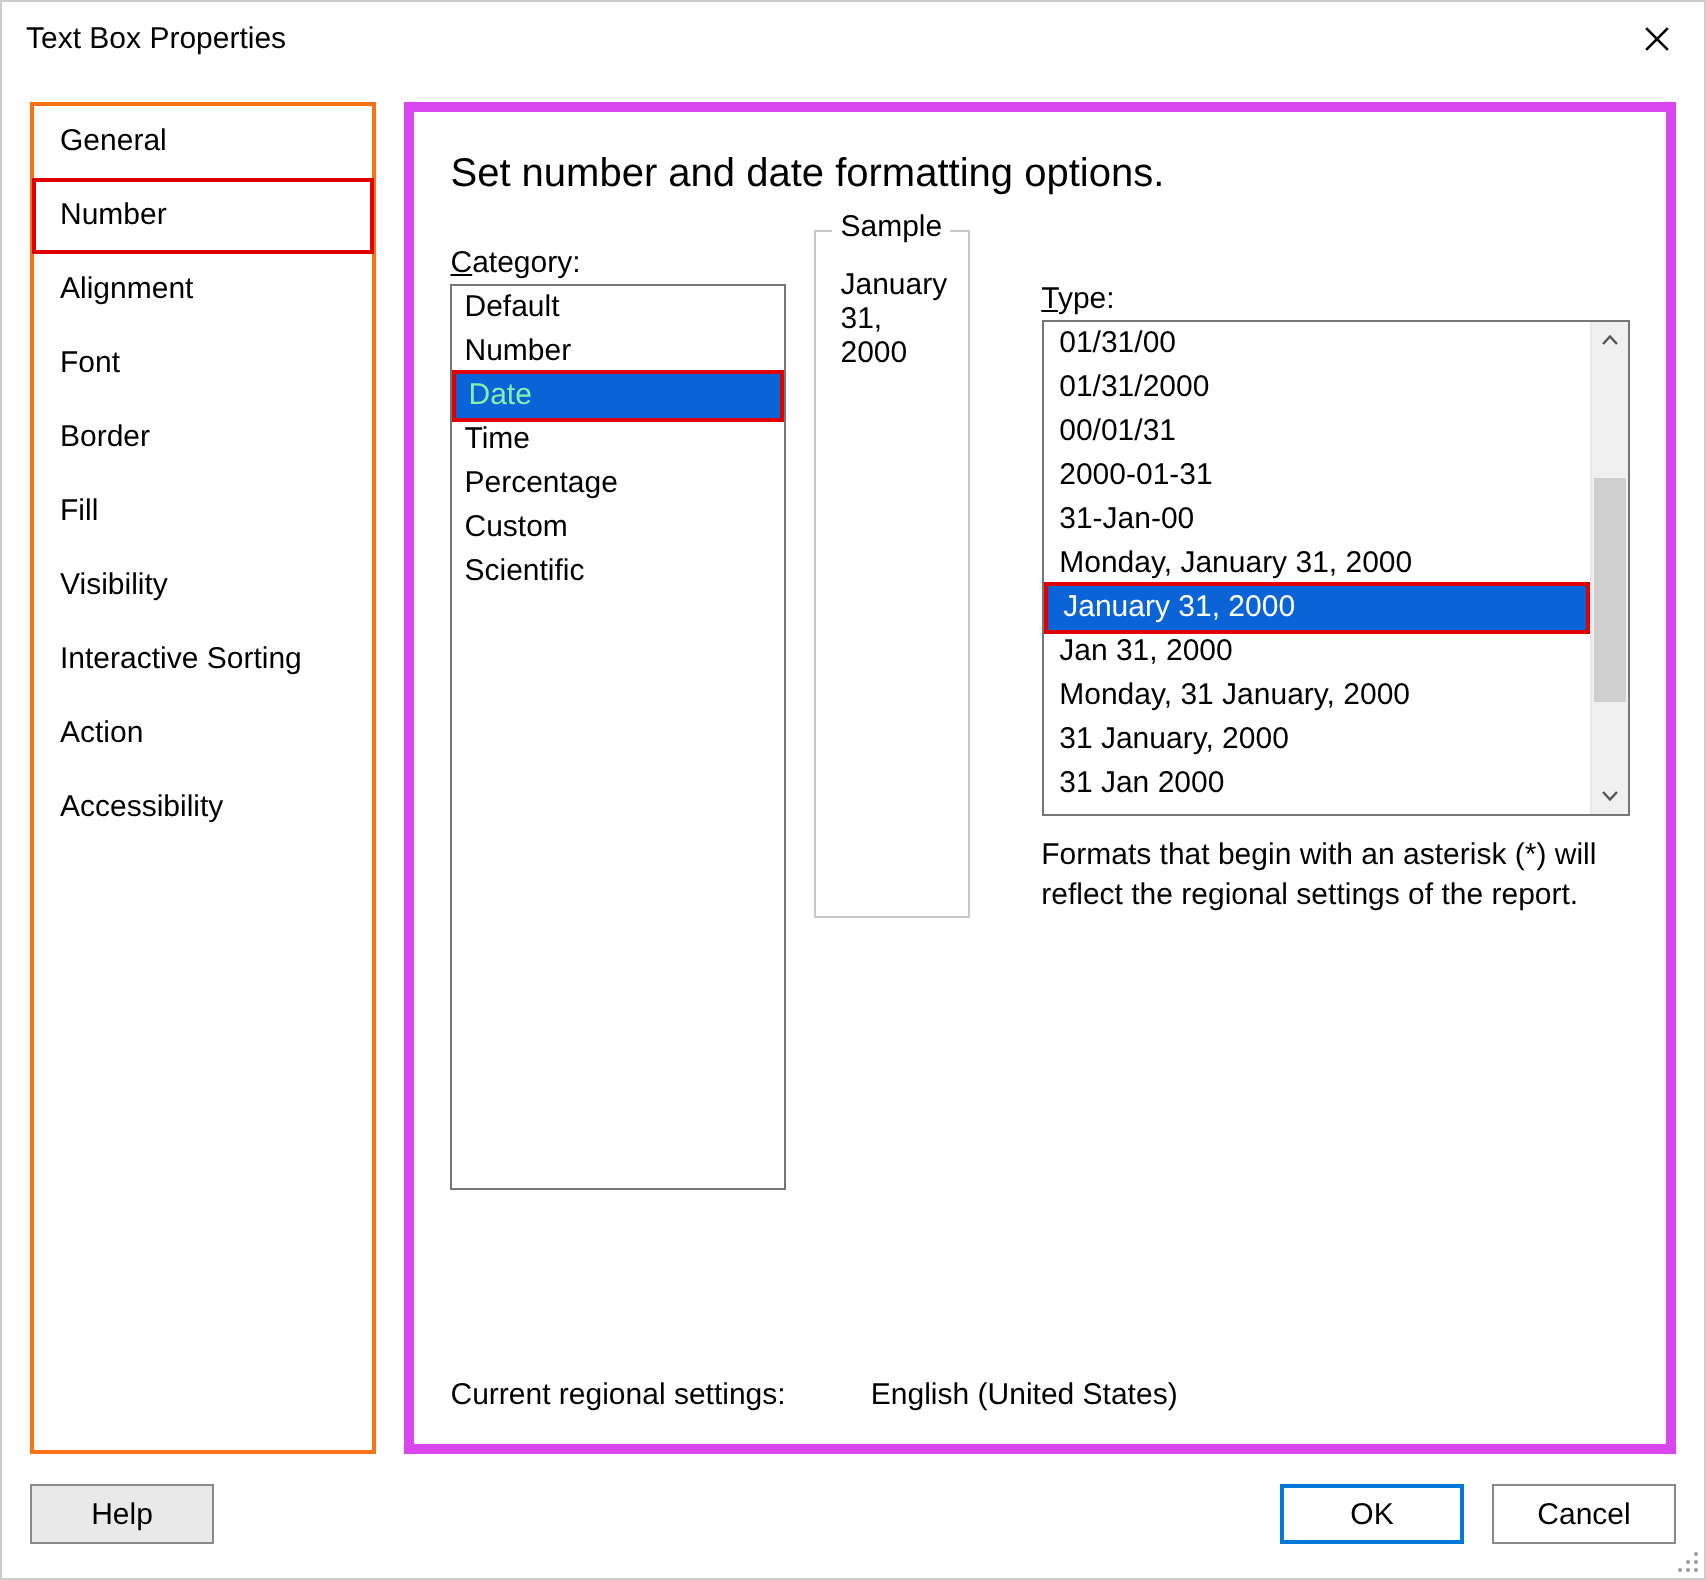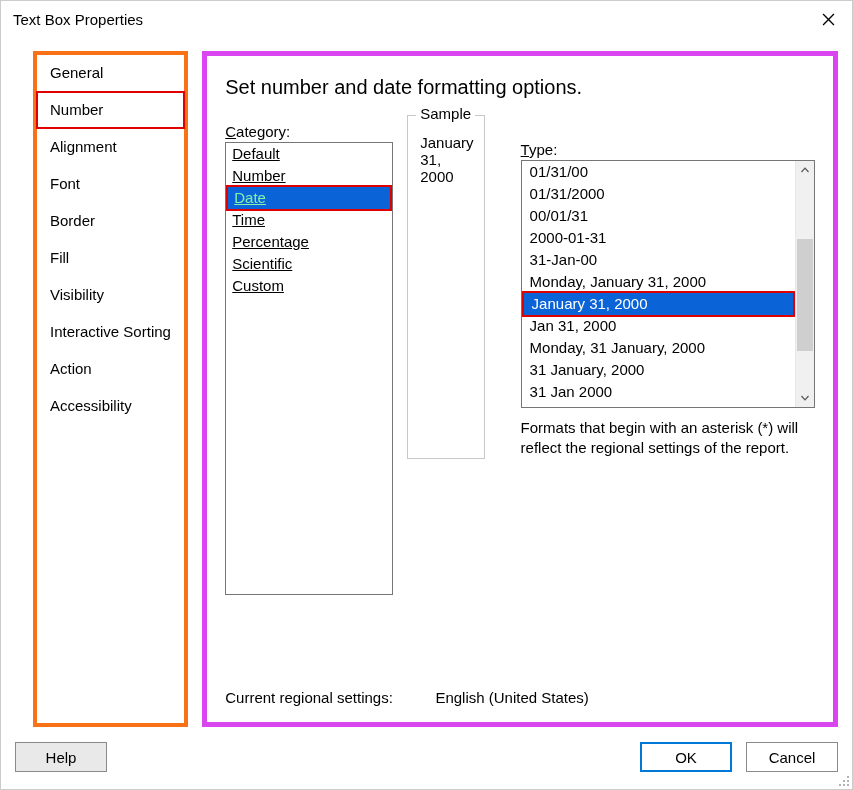--- a/index.html
+++ b/index.html
@@ -6,33 +6,33 @@
   html, body { margin: 0; padding: 0; }
   body { background: #fff; width: 853px; height: 790px; border: 1px solid #ccc; position: relative; overflow: hidden; }
 
   .titlebar { height: 37px; display: flex; align-items: center; padding: 0 6px 0 12px; font-size: 15px; }
   .titlebar .title { flex: 1; }
   .close-glyph { width: 36px; height: 30px; display: flex; align-items: center; justify-content: center; cursor: pointer; }
   .close-glyph svg { width: 13px; height: 13px; }
 
   .content { position: absolute; top: 50px; left: 14px; right: 14px; bottom: 62px; display: flex; gap: 14px; }
 
-  .sidebar { width: 180px; border: 4px solid #f97316; background: #fff; margin-left: 18px; }
+  .sidebar { width: 180px; border: 2px solid #f97316; background: #fff; }
   .sidebar .item { padding: 8px 12px 9px 12px; font-size: 15px; cursor: pointer; border: 2px solid transparent; margin: -1px; }
   .sidebar .item.selected { border: 2px solid #e00000; }
 
   .mainpane { flex: 1; border: 5px solid #d946ef; background: #fff; padding: 14px 18px 12px 18px; display: flex; flex-direction: column; }
   .heading { font-size: 20px; margin: 6px 0 24px 0; }
   .row { display: flex; gap: 14px; }
   .label { font-size: 15px; margin-bottom: 2px; }
   .underline-first::first-letter { text-decoration: underline; }
 
   .listbox { border: 1px solid #767676; background: #fff; font-size: 15px; overflow: hidden; }
   .category-box { width: 168px; height: 453px; }
-  .listbox .li { padding: 0px 6px; line-height: 22px; cursor: pointer; text-decoration: underline; }
+  .listbox .li { padding: 0px 6px; line-height: 22px; cursor: pointer; }
   .listbox .li.selected { background: #0a64d8; color: #86efac; border: 2px solid #e00000; margin: -2px 0; position: relative; z-index: 2; }
 
   .rightcol { flex: 1; display: flex; }
 
   .sample-group { position: relative; border: 1px solid #c8c8c8; padding: 18px 10px 12px 10px; margin-top: -8px; }
   .sample-group .legend { position: absolute; top: -11px; left: 8px; background: #fff; padding: 0 4px; font-size: 15px; }
   .sample-value { font-size: 15px; padding-left: 2px; }
 
   .type-section { margin-top: 18px; margin-left: 36px; }
   .type-box { border: 1px solid #767676; height: 248px; display: flex; }
@@ -94,22 +94,22 @@
 
     <div class="row" style="align-items:flex-start;">
       <div>
         <div class="label underline-first">Category:</div>
         <div class="listbox category-box">
           <div class="li">Default</div>
           <div class="li">Number</div>
           <div class="li selected">Date</div>
           <div class="li">Time</div>
           <div class="li">Percentage</div>
+          <div class="li">Custom</div>
           <div class="li">Scientific</div>
-          <div class="li">Custom</div>
         </div>
       </div>
 
       <div class="rightcol">
         <div class="sample-group">
           <span class="legend">Sample</span>
           <div class="sample-value">January 31, 2000</div>
         </div>
 
         <div class="type-section">

